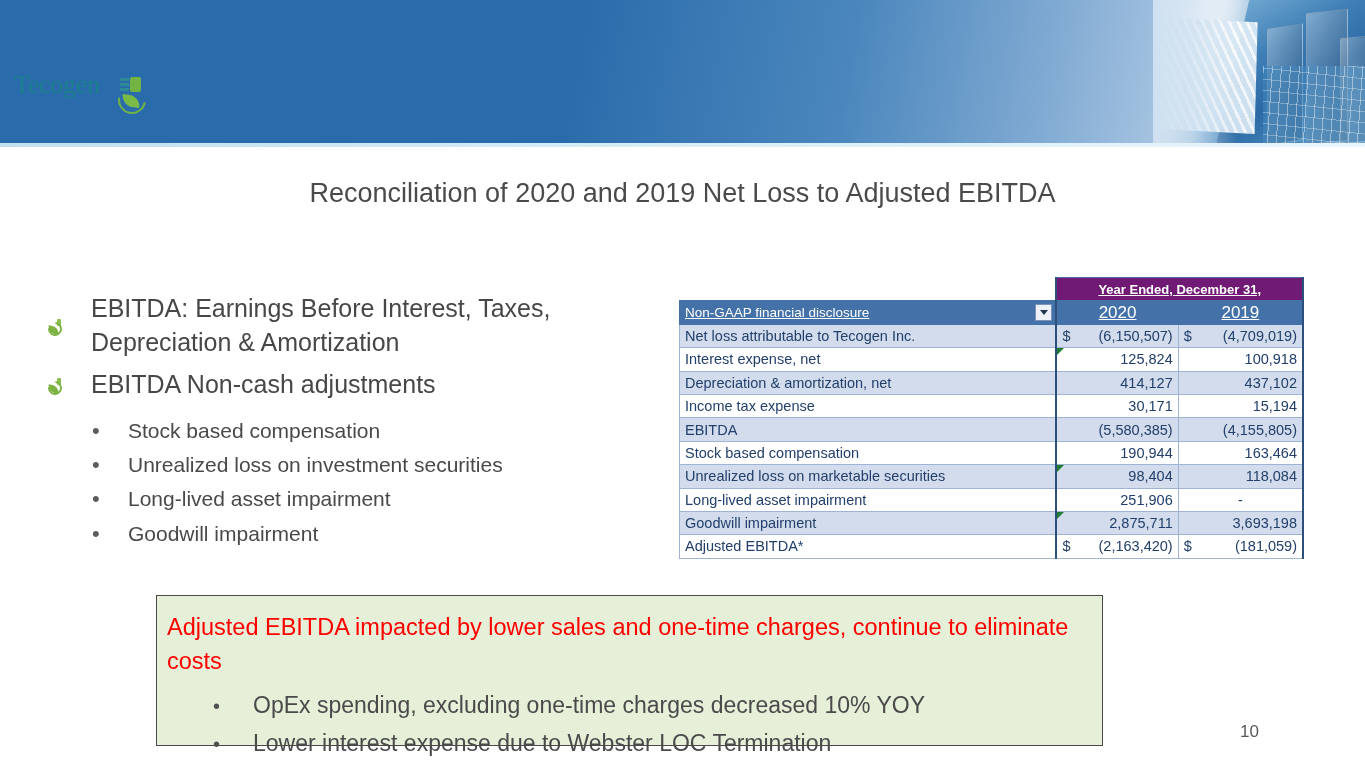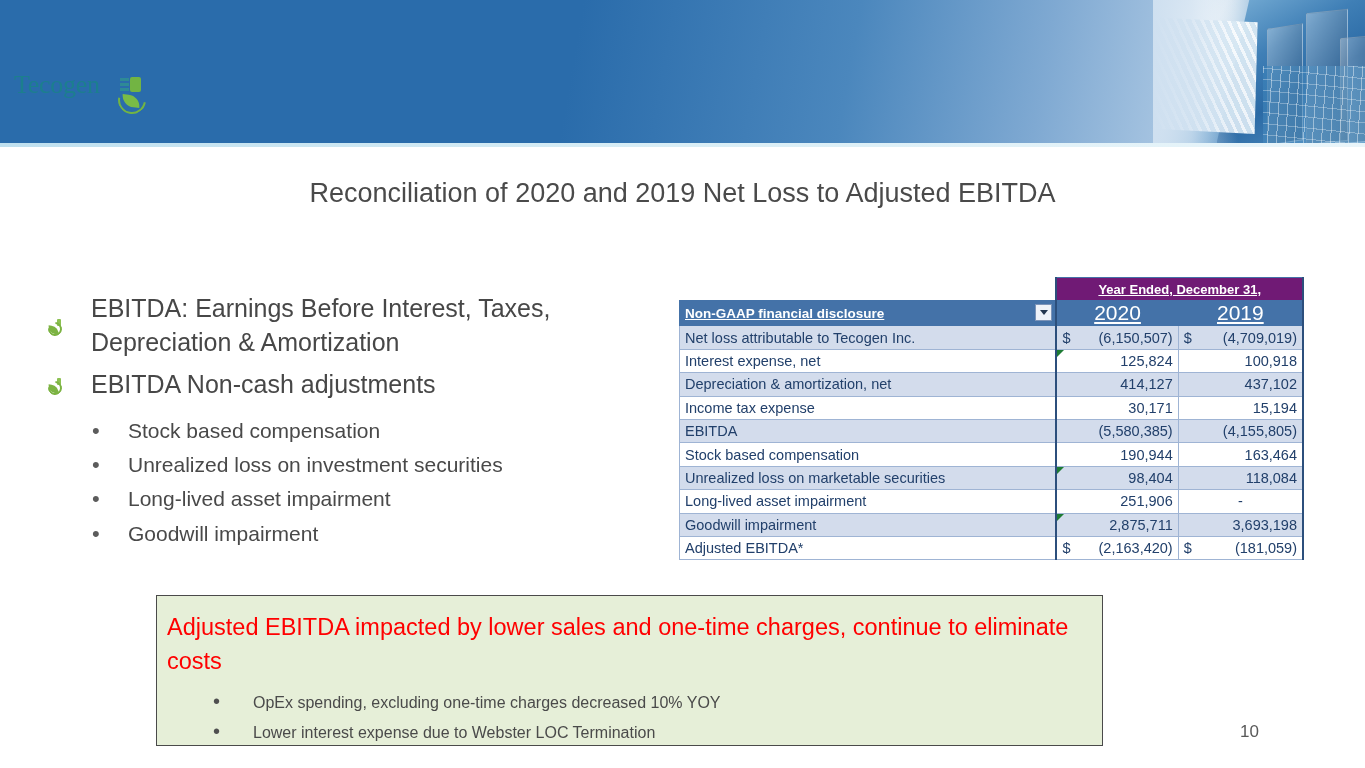--- a/index.html
+++ b/index.html
@@ -154,26 +154,26 @@
     padding: 0 5px; height: 23.4px; white-space: nowrap; vertical-align: middle;
     border: 1px solid #9fb4d4;
   }
   .xl .blank { border: none; background: transparent; }
   .xl .hdr-span {
     background: #701a75; color: #fff; font-weight: bold; font-size: 13px;
     text-align: center; border: 1px solid #4472a8;
   }
   .xl .hdr-span span { text-decoration: underline; }
   .xl .hdr-left {
-    background: #4472a8; color: #fff; font-weight: bold; font-size: 13.5px;
+    background: #4472a8; color: #fff; font-weight: normal; font-size: 13.5px;
     border: 1px solid #4472a8; position: relative;
   }
   .xl .hdr-left span { text-decoration: underline; }
   .xl .hdr-yr {
-    background: #4472a8; color: #fff; font-weight: normal; font-size: 21px;
+    background: #4472a8; color: #fff; font-weight: normal; font-size: 17px;
     text-align: center; border: 1px solid #4472a8;
   }
   .xl .hdr-yr span { text-decoration: underline; }
   .filter-btn {
     position: absolute; right: 3px; top: 3px; width: 17px; height: 17px;
     background: #eef2f8; border: 1px solid #7b93b8;
     display: flex; align-items: center; justify-content: center;
   }
   .filter-btn::after {
     content: ""; width: 0; height: 0;
@@ -202,21 +202,21 @@
     position: absolute; left: 156px; top: 595px; width: 947px; height: 151px;
     background: #e6efd8; border: 1.6px solid #4a4a4a;
     padding: 14px 18px 0 10px;
   }
   .callout-head {
     font-size: 23.5px; color: #ff0000; line-height: 1.45; font-weight: 400;
   }
   .callout-bullets { margin: 10px 0 0 46px; }
   .cb { display: flex; align-items: baseline; margin-bottom: 3px; }
   .cb .dot { width: 40px; color: #4f4f4f; font-size: 20px; }
-  .cb-text { font-size: 16px; color: #4a4a4a; line-height: 1.5; }
+  .cb-text { font-size: 23px; color: #4a4a4a; line-height: 1.5; }
 
   
   .pageno {
     position: absolute; left: 1240px; top: 722px;
     font-size: 17px; color: #595959;
   }
 </style>
 </head>
 <body>
 

